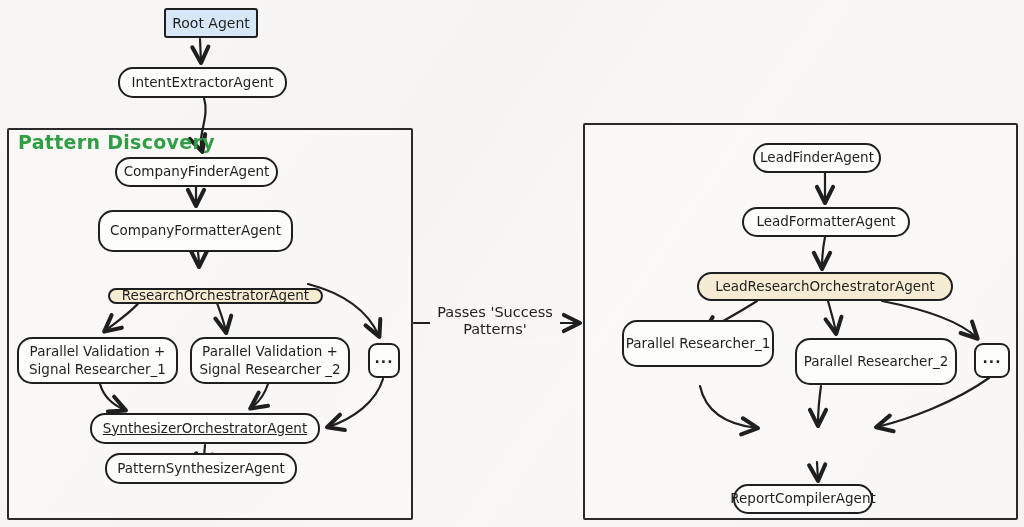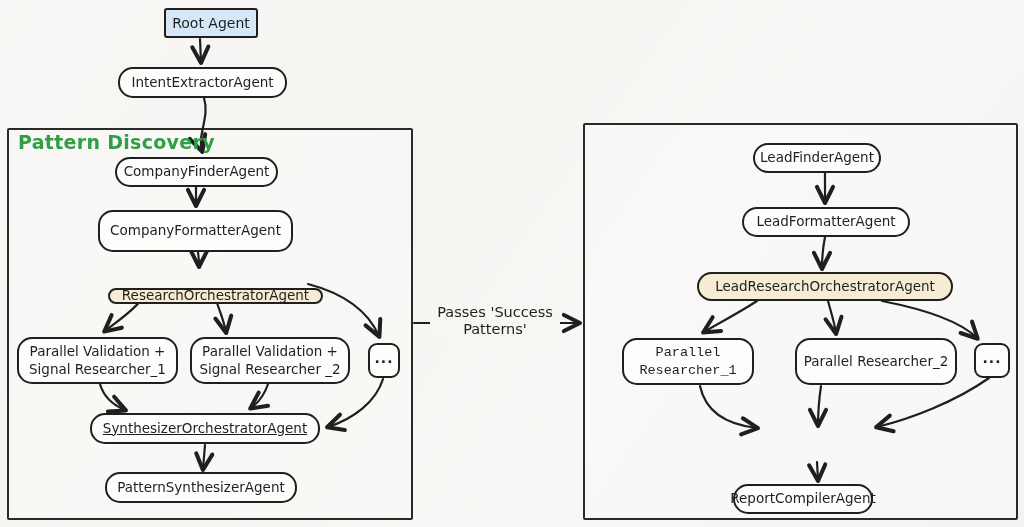--- a/index.html
+++ b/index.html
@@ -139,23 +139,23 @@
 
   <div class="node" style="left:115px; top:157px; width:163px; height:30px;">CompanyFinderAgent</div>
   <div class="node" style="left:98px; top:210px; width:195px; height:42px;">CompanyFormatterAgent</div>
   <div class="node orchestrator" style="left:92px; top:288px; width:215px; height:16px;margin-left:16px;">ResearchOrchestratorAgent</div>
   <div class="node" style="left:17px; top:337px; width:161px; height:47px;">Parallel Validation +
 Signal Researcher_1</div>
   <div class="node" style="left:190px; top:337px; width:160px; height:47px;">Parallel Validation +
 Signal Researcher _2</div>
   <div class="node dots" style="left:368px; top:343px; width:32px; height:35px;">...</div>
   <div class="node" style="left:90px; top:413px; width:230px; height:31px;text-decoration:underline;">SynthesizerOrchestratorAgent</div>
-  <div class="node" style="left:105px; top:472px; width:192px; height:31px;">PatternSynthesizerAgent</div>
+  <div class="node" style="left:105px; top:453px; width:192px; height:31px;">PatternSynthesizerAgent</div>
 
   <div class="node" style="left:753px; top:143px; width:128px; height:30px;">LeadFinderAgent</div>
   <div class="node" style="left:742px; top:207px; width:168px; height:30px;">LeadFormatterAgent</div>
   <div class="node orchestrator" style="left:697px; top:272px; width:256px; height:29px;">LeadResearchOrchestratorAgent</div>
-  <div class="node" style="left:622px; top:338px; width:132px; height:47px;font-family:Liberation Mono, monospace;">Parallel Researcher_1</div>
+  <div class="node" style="left:622px; top:320px; width:152px; height:47px;">Parallel Researcher_1</div>
   <div class="node" style="left:795px; top:338px; width:162px; height:47px;">Parallel Researcher_2</div>
   <div class="node dots" style="left:974px; top:343px; width:36px; height:35px;">...</div>
   <div class="node" style="left:733px; top:484px; width:140px; height:30px;">ReportCompilerAgent</div>
 
 </div>
 
 </body></html>

